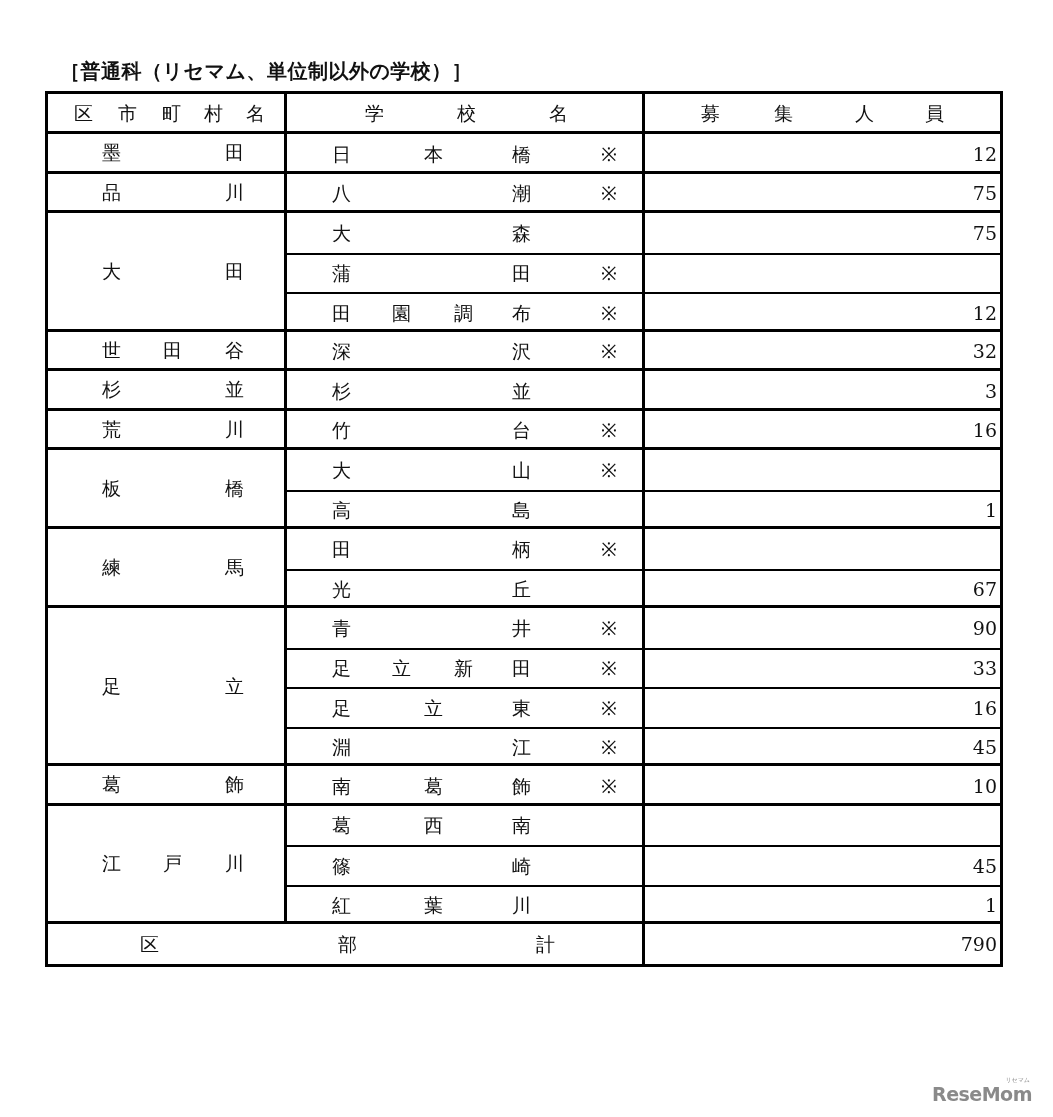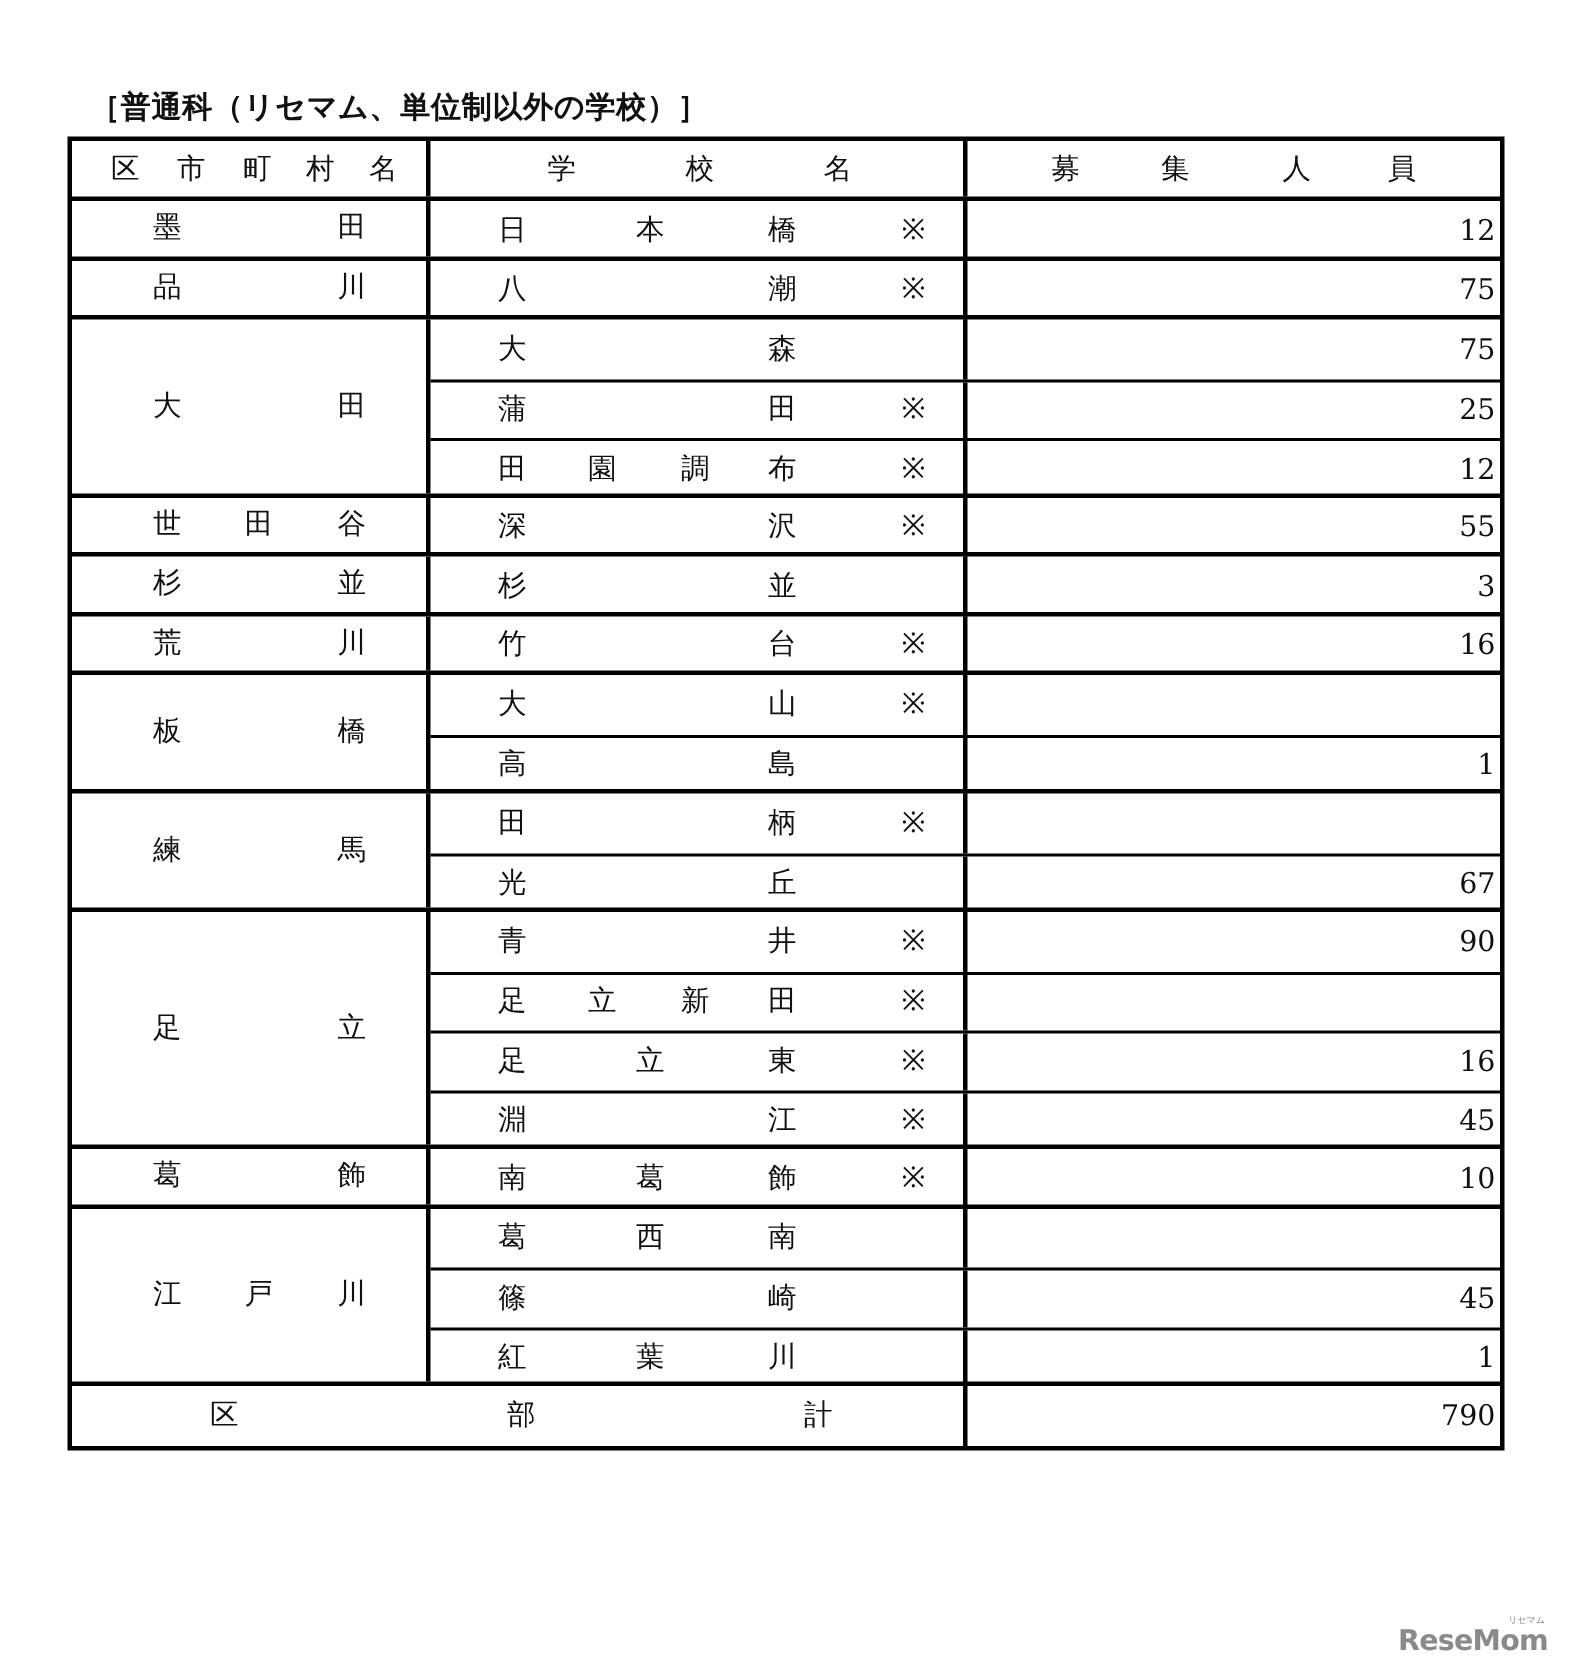--- a/index.html
+++ b/index.html
@@ -98,23 +98,20 @@
           <div class="rc3">
             <span class="num">75</span>
           </div>
         </div>
         <div class="rowcells" style="top:39.5px;height:39.5px;border-top:2px solid #000;box-sizing:border-box;">
           <div class="rc2">
             <span class="ch" style="left:45px">蒲</span>
             <span class="ch" style="left:225px">田</span>
             <span class="ch" style="left:314px">※</span>
           </div>
-          <div class="rc3">
-            <span class="num">25</span>
-          </div>
         </div>
         <div class="rowcells" style="top:79px;height:39.5px;border-top:2px solid #000;box-sizing:border-box;">
           <div class="rc2">
             <span class="ch" style="left:45px">田</span>
             <span class="ch" style="left:105px">園</span>
             <span class="ch" style="left:167px">調</span>
             <span class="ch" style="left:225px">布</span>
             <span class="ch" style="left:314px">※</span>
           </div>
           <div class="rc3">
@@ -128,21 +125,21 @@
           <span class="ch" style="left:115px">田</span>
           <span class="ch" style="left:177px">谷</span>
         </div>
         <div class="rowcells" style="top:0px;height:39.5px;">
           <div class="rc2">
             <span class="ch" style="left:45px">深</span>
             <span class="ch" style="left:225px">沢</span>
             <span class="ch" style="left:314px">※</span>
           </div>
           <div class="rc3">
-            <span class="num">55</span>
+            <span class="num">32</span>
           </div>
         </div>
       </div>
       <div class="group" style="height:39.5px">
         <div class="dist">
           <span class="ch" style="left:54px">杉</span>
           <span class="ch" style="left:177px">並</span>
         </div>
         <div class="rowcells" style="top:0px;height:39.5px;">
           <div class="rc2">
@@ -232,20 +229,23 @@
             <span class="num">90</span>
           </div>
         </div>
         <div class="rowcells" style="top:39.5px;height:39.5px;border-top:2px solid #000;box-sizing:border-box;">
           <div class="rc2">
             <span class="ch" style="left:45px">足</span>
             <span class="ch" style="left:105px">立</span>
             <span class="ch" style="left:167px">新</span>
             <span class="ch" style="left:225px">田</span>
             <span class="ch" style="left:314px">※</span>
+          </div>
+          <div class="rc3">
+            <span class="num">33</span>
           </div>
         </div>
         <div class="rowcells" style="top:79px;height:39.5px;border-top:2px solid #000;box-sizing:border-box;">
           <div class="rc2">
             <span class="ch" style="left:45px">足</span>
             <span class="ch" style="left:137px">立</span>
             <span class="ch" style="left:225px">東</span>
             <span class="ch" style="left:314px">※</span>
           </div>
           <div class="rc3">

